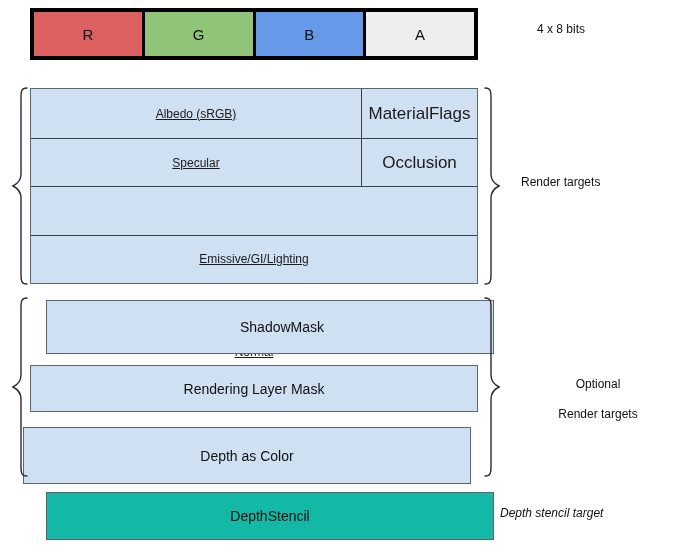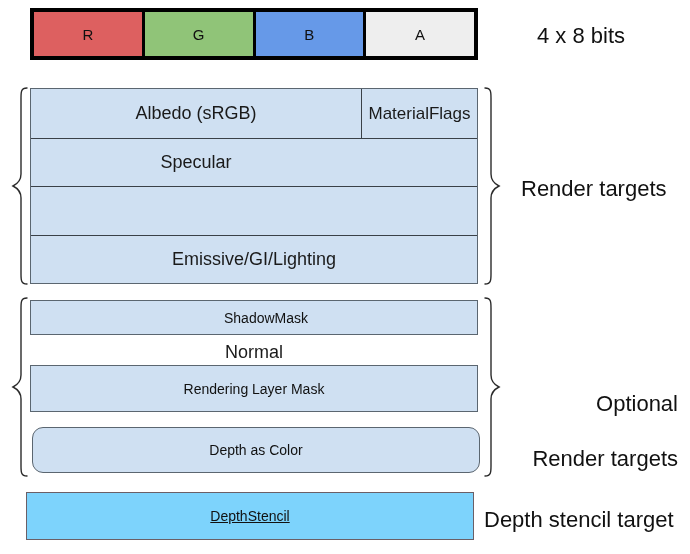--- a/index.html
+++ b/index.html
@@ -71,45 +71,46 @@
     display: flex;
     width: 100%;
     border-bottom: 1.5px solid #3a4148;
   }
   .grid-row:last-child { border-bottom: none; }
   .grid-left {
     flex: 0 0 330px;
     display: flex;
     align-items: center;
     justify-content: center;
-    font-size: 18px;
-    box-sizing: border-box;
+    font-size: 12px;
+    box-sizing: border-box;
+    text-decoration: underline;
   }
   .grid-right {
     flex: 1 1 auto;
     display: flex;
     align-items: center;
     justify-content: center;
     font-size: 17px;
     box-sizing: border-box;
     border-left: 1.5px solid #3a4148;
   }
   .grid-row.full .grid-left {
     flex: 1 1 auto;
   }
 
   
   .side-label {
     position: absolute;
-    font-size: 22px;
+    font-size: 12px;
     color: #111111;
     line-height: 1.25;
     white-space: pre-line;
   }
-  .side-label.centered { text-align: right; }
+  .side-label.centered { text-align: center; }
 
   
   .brace {
     position: absolute;
   }
   .brace svg { display: block; }
 </style>
 </head>
 <body>
 
@@ -132,20 +133,21 @@
 
   <div class="side-label" style="left:537px; top:22px;">4 x 8 bits</div>
 
   <div class="grid-table">
     <div class="grid-row" style="height:50px;">
       <div class="grid-left">Albedo (sRGB)</div>
       <div class="grid-right">MaterialFlags</div>
     </div>
     <div class="grid-row" style="height:48px;justify-content:space-between;">
       <div class="grid-left">Specular</div>
+      <div class="grid-right">Occlusion</div>
     </div>
     <div class="grid-row" style="height:49px;flex-direction:column;">
       <div class="grid-left">Normal</div>
     </div>
     <div class="grid-row full" style="height:46px;">
       <div class="grid-left">Emissive/GI/Lighting</div>
 
     </div>
   </div>
 
@@ -156,46 +158,46 @@
   </div>
 
   <div class="brace" style="left:482px; top:86px;">
     <svg width="20" height="200" viewBox="0 0 20 200">
       <path d="M3 2 C9 2 9 6 9 12 L9 88 C9 95 13 98 17 100 C13 102 9 105 9 112 L9 188 C9 194 9 198 3 198" fill="none" stroke="#2b2b2b" stroke-width="1.4" stroke-linecap="round"></path>
     </svg>
   </div>
 
   <div class="side-label" style="left:521px; top:175px;">Render targets</div>
 
-  <div class="blk" style="left:30px; top:300px; width:448px; height:35px;padding-left:24px;">
+  <div class="blk" style="left:46px; top:300px; width:448px; height:54px;padding-left:24px;">
     <span>ShadowMask</span>
   </div>
   <div class="blk" style="left:30px; top:365px; width:448px; height:47px;">
     <span>Rendering Layer Mask</span>
   </div>
-  <div class="blk" style="left:32px; top:427px; width:448px; height:46px;border-radius:11px;">
+  <div class="blk" style="left:23px; top:427px; width:448px; height:57px;">
     <span>Depth as Color</span>
   </div>
 
   <div class="brace" style="left:10px; top:296px;">
     <svg width="20" height="182" viewBox="0 0 20 182">
       <path d="M17 2 C11 2 11 6 11 12 L11 79 C11 86 7 89 3 91 C7 93 11 96 11 103 L11 170 C11 176 11 180 17 180" fill="none" stroke="#2b2b2b" stroke-width="1.4" stroke-linecap="round"></path>
     </svg>
   </div>
 
   <div class="brace" style="left:482px; top:296px;">
     <svg width="20" height="182" viewBox="0 0 20 182">
       <path d="M3 2 C9 2 9 6 9 12 L9 79 C9 86 13 89 17 91 C13 93 9 96 9 103 L9 170 C9 176 9 180 3 180" fill="none" stroke="#2b2b2b" stroke-width="1.4" stroke-linecap="round"></path>
     </svg>
   </div>
 
   <div class="side-label centered" style="left:518px; top:362px; width:160px;">
     <div>Optional</div>
     <div>Render targets</div>
   </div>
 
-  <div class="blk" style="left:26px; top:492px; width:448px; height:48px; background:#7dd3fc; border-color:#6b5f66;text-decoration:underline;">
+  <div class="blk" style="left:46px; top:492px; width:448px; height:48px; background:#14b8a6; border-color:#6b5f66;">
     <span>DepthStencil</span>
   </div>
 
-  <div class="side-label" style="left:484px; top:506px;">Depth stencil target</div>
+  <div class="side-label" style="left:500px; top:506px;font-style:italic;">Depth stencil target</div>
 
 </div>
 
 </body></html>

